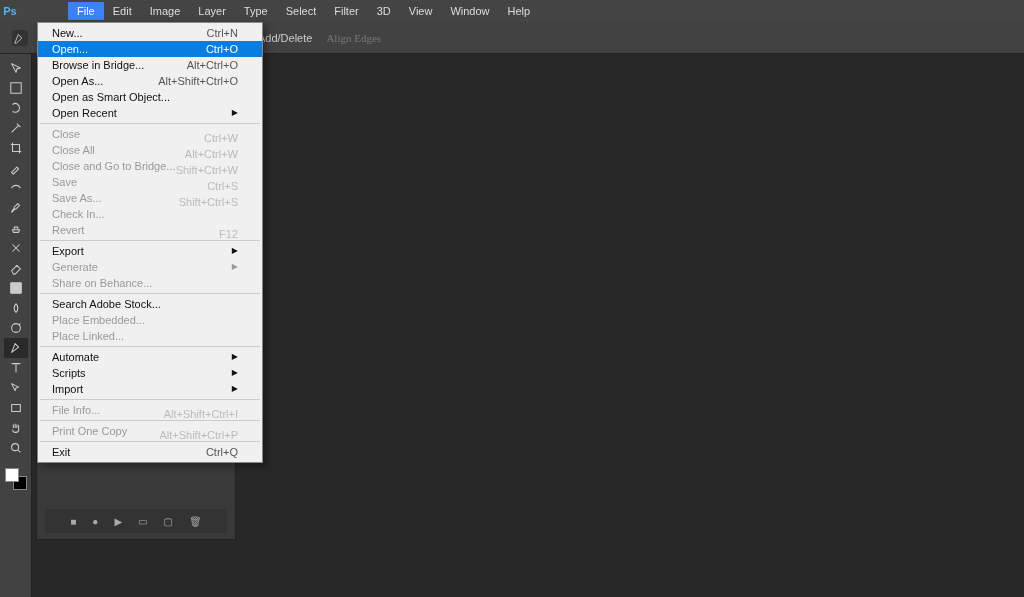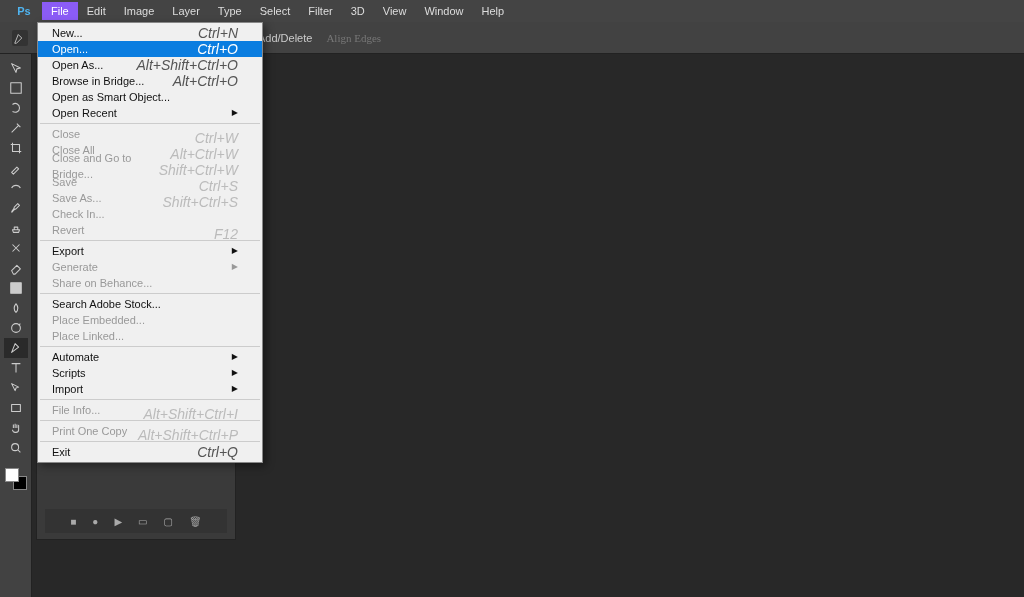--- a/index.html
+++ b/index.html
@@ -1,20 +1,20 @@
 <!DOCTYPE html>
 <html><head>
 <meta charset="utf-8">
 <style>
 * { margin: 0; padding: 0; box-sizing: border-box; font-family: "Segoe UI", Tahoma, sans-serif; }
 body { width: 1024px; height: 597px; background: #2e2e2e; overflow: hidden; position: relative; }
-.menubar { height: 22px; background: #444444; display: flex; align-items: center; padding-left: 14px; font-size: 11px; color: #ddd; }
+.menubar { height: 22px; background: #444444; display: flex; align-items: center; padding-left: 0; font-size: 11px; color: #ddd; gap: 40px; }
 .ps-logo { width: 20px; height: 20px; display: flex; align-items: center; justify-content: center; font-weight: bold; font-size: 11px; color: #4fb4f0; margin-right: 8px; }
 .menubar .menu-item { padding: 3px 9px; cursor: default; }
-.menubar .menu-item.active { background: #8b5cf6; color: #fff; }
+.menubar .menu-item.active { background: #3b82f6; color: #fff; }
 .optionbar { height: 32px; background: #424242; border-bottom: 1px solid #222; display: flex; align-items: center; padding-left: 12px; font-size: 11px; color: #ccc; gap: 14px; }
 .optionbar .tool-swatch { width: 16px; height: 16px; border-radius: 2px; background: #333; display:flex; align-items:center; justify-content:center;}
 .optionbar .divider { width: 1px; height: 20px; background: #2a2a2a; }
 .optionbar .icon-group { display: flex; gap: 10px; align-items: center; }
 .optionbar .label-dim { color: #777; font-family: Liberation Serif, serif; }
 .optionbar .checkbox-wrap { display:flex; align-items:center; gap:4px; }
 .optionbar .checkbox-box { width:12px; height:12px; border:1px solid #888; display:flex; align-items:center; justify-content:center; font-size:9px; color:#ccc; }
 .main { position: absolute; top: 54px; left: 0; right: 0; bottom: 0; display: flex; }
 .toolbox { width: 32px; background: #424242; border-right: 1px solid #222; display: flex; flex-direction: column; align-items: center; padding-top: 4px; gap: 2px; }
 .tool-btn { width: 24px; height: 20px; display: flex; align-items: center; justify-content: center; color: #ccc; font-size: 14px; }
@@ -24,21 +24,21 @@
 .swatch-bg { width: 14px; height: 14px; background: #000; border:1px solid #888; position:absolute; bottom:0; right:0; }
 .canvas-area { flex: 1; background: #282828; position: relative; }
 .panel-stub { position: absolute; left: 4px; top: 6px; width: 200px; height: 480px; background: #3a3a3a; border: 1px solid #222; }
 .panel-footer { position:absolute; bottom:6px; left:8px; right:8px; height:24px; background:#333; display:flex; align-items:center; justify-content:center; gap:16px; color:#aaa; font-size:10px; }
 .dropdown { position: absolute; top: 22px; left: 37px; width: 226px; background: #f0f0f0; border: 1px solid #888; box-shadow: 3px 3px 8px rgba(0,0,0,0.4); font-size: 11px; color: #111; padding: 2px 0; }
 .dropdown .dd-item { display: flex; justify-content: space-between; align-items: center; padding: 1px 24px 1px 14px; height: 16px; line-height:16px; position: relative; }
 .dropdown .dd-item.highlight { background: #0a7de0; color: #fff; }
 .dropdown .dd-item.disabled { color: #999; }
 .dropdown .dd-sep { height: 1px; background: #ccc; margin: 2px 2px; }
 .dropdown .dd-item .sub-arrow { font-size: 8px; }
-.dropdown .dd-shortcut { color: #555; font-size: 14px; font-style: italic; }
+.dropdown .dd-shortcut { color: #555; font-size: 11px; }
 .dropdown .dd-item.highlight .dd-shortcut { color: #fff; }
 .dropdown .dd-item.disabled .dd-shortcut { color: #bbb; margin-top: 8px; }
 svg { width: 14px; height: 14px; }
 </style>
 </head>
 <body>
 
 <div class="menubar">
   <div class="ps-logo">Ps</div>
   <div id="menubar-items" style="display: flex;">
@@ -217,28 +217,28 @@
 <div class="dropdown" id="file-dropdown">
     <div class="dd-item">
       <span>New...</span>
       <span class="dd-shortcut">Ctrl+N</span>
     </div>
     <div class="dd-item highlight">
       <span>Open...</span>
       <span class="dd-shortcut">Ctrl+O</span>
     </div>
     <div class="dd-item">
+      <span>Browse in Bridge...</span>
+      <span class="dd-shortcut">Alt+Ctrl+O</span>
+    </div>
+    <div class="dd-item">
       <span>Open As...</span>
       <span class="dd-shortcut">Alt+Shift+Ctrl+O</span>
     </div>
     <div class="dd-item">
-      <span>Browse in Bridge...</span>
-      <span class="dd-shortcut">Alt+Ctrl+O</span>
-    </div>
-    <div class="dd-item">
       <span>Open as Smart Object...</span>
     </div>
     <div class="dd-item">
       <span>Open Recent</span>
       <span class="sub-arrow">▶</span>
     </div>
     <div class="dd-sep"></div>
     <div class="dd-item disabled">
       <span>Close</span>
       <span class="dd-shortcut">Ctrl+W</span>

